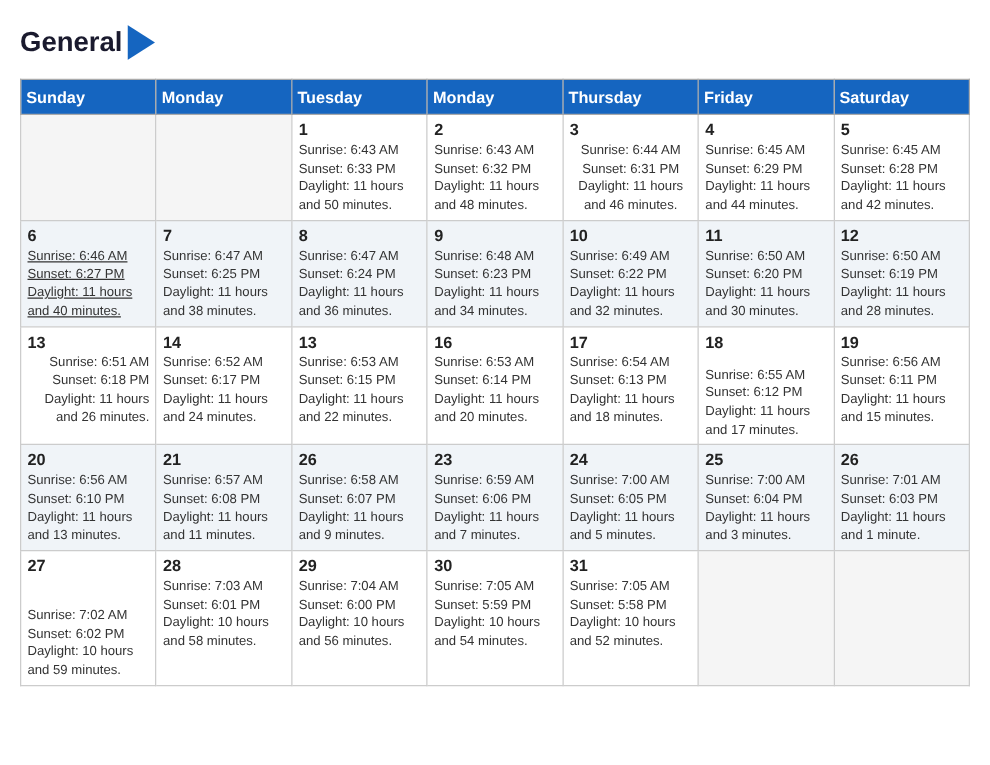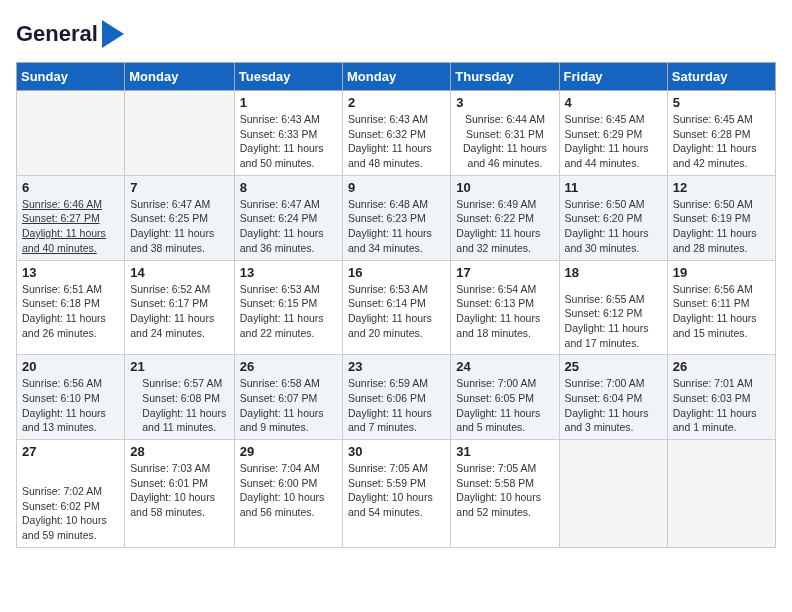--- a/index.html
+++ b/index.html
@@ -186,21 +186,21 @@
         <td>
           <span class="day-num">12</span>
           <div class="cell-text" style="white-space: pre-line;">Sunrise: 6:50 AM
 Sunset: 6:19 PM
 Daylight: 11 hours and 28 minutes.</div>
         </td>
       </tr>
       <tr>
         <td>
           <span class="day-num">13</span>
-          <div class="cell-text" style="white-space: pre-line;">Sunrise: 6:51 AM
+          <div class="cell-text" style="white-space: pre-line; text-align: right;">Sunrise: 6:51 AM
 Sunset: 6:18 PM
 Daylight: 11 hours and 26 minutes.</div>
         </td>
         <td>
           <span class="day-num">14</span>
           <div class="cell-text" style="white-space: pre-line;">Sunrise: 6:52 AM
 Sunset: 6:17 PM
 Daylight: 11 hours and 24 minutes.</div>
         </td>
         <td>
@@ -236,21 +236,21 @@
       </tr>
       <tr class="row-shaded">
         <td>
           <span class="day-num">20</span>
           <div class="cell-text" style="white-space: pre-line;">Sunrise: 6:56 AM
 Sunset: 6:10 PM
 Daylight: 11 hours and 13 minutes.</div>
         </td>
         <td>
           <span class="day-num">21</span>
-          <div class="cell-text" style="white-space: pre-line; margin-left: 12px;">Sunrise: 6:57 AM
+          <div class="cell-text" style="white-space: pre-line;">Sunrise: 6:57 AM
 Sunset: 6:08 PM
 Daylight: 11 hours and 11 minutes.</div>
         </td>
         <td>
           <span class="day-num">26</span>
           <div class="cell-text" style="white-space: pre-line;">Sunrise: 6:58 AM
 Sunset: 6:07 PM
 Daylight: 11 hours and 9 minutes.</div>
         </td>
         <td>

